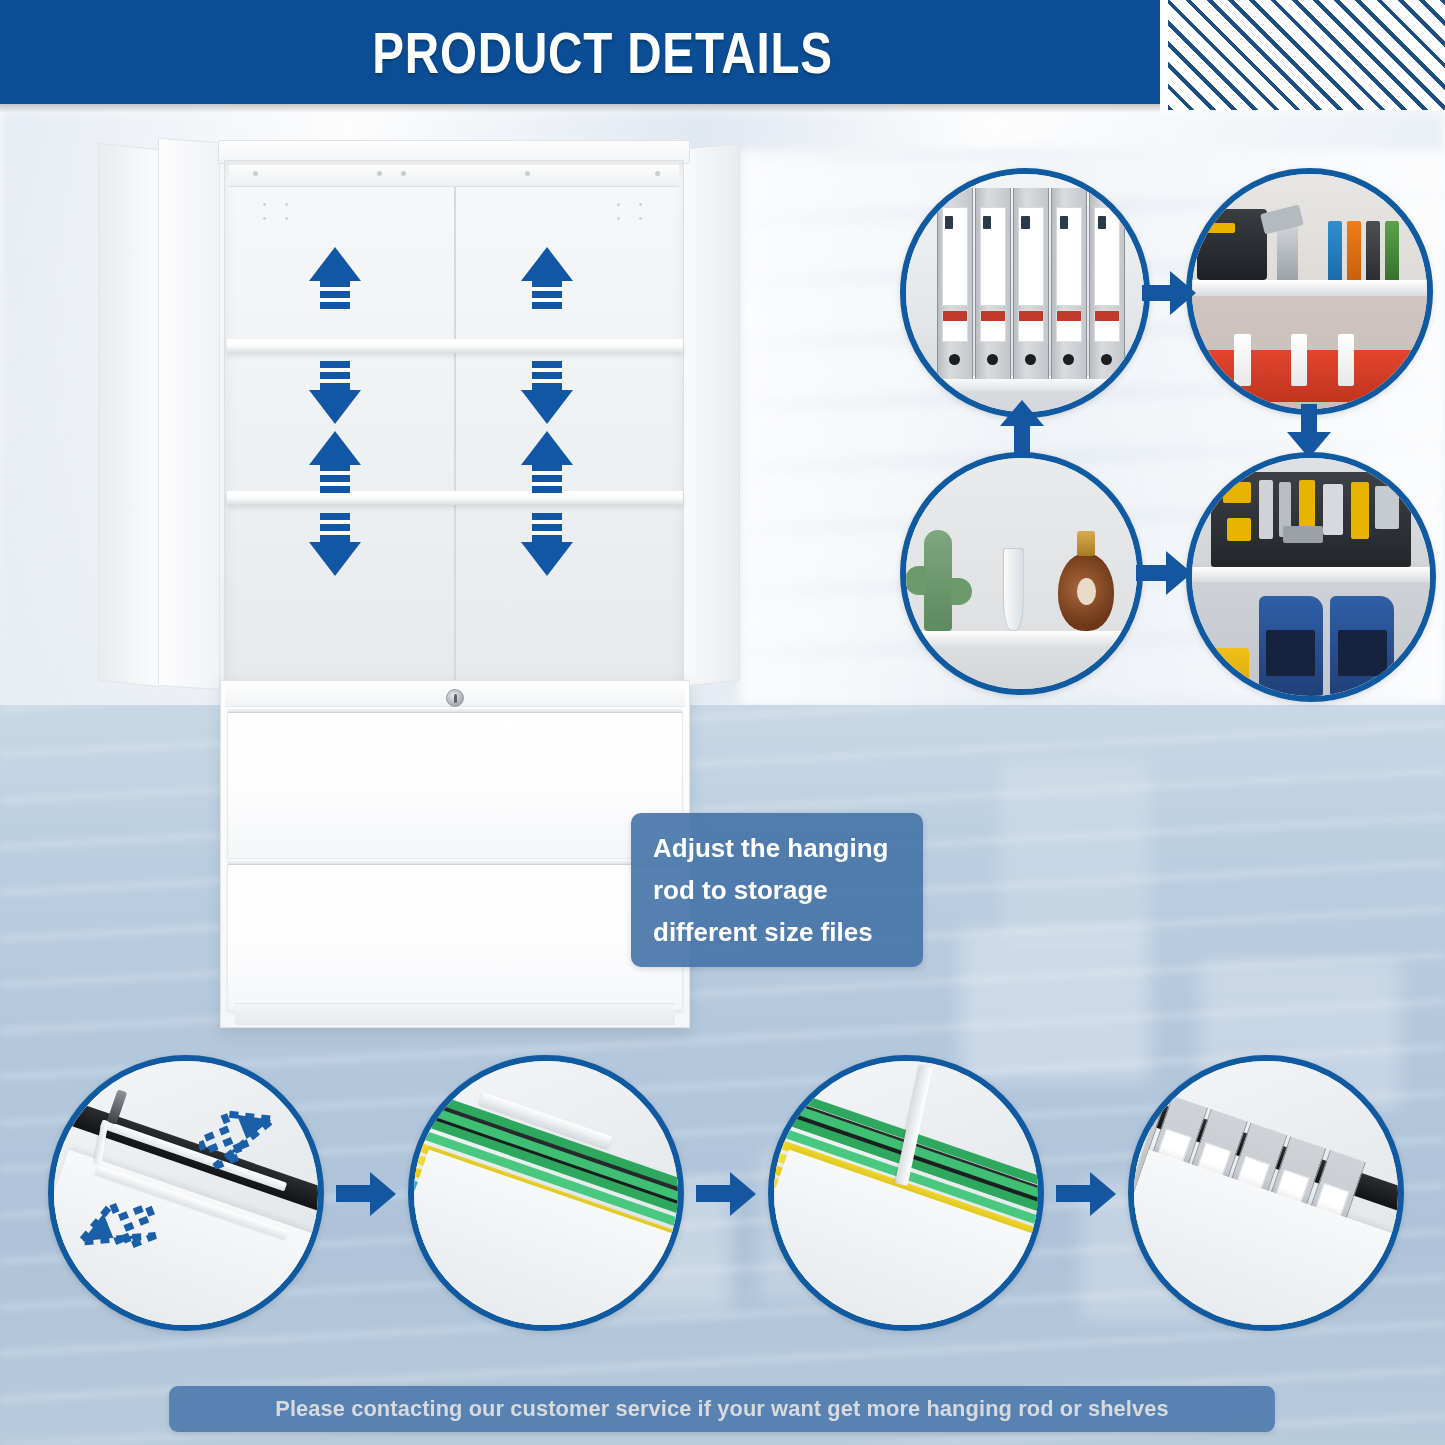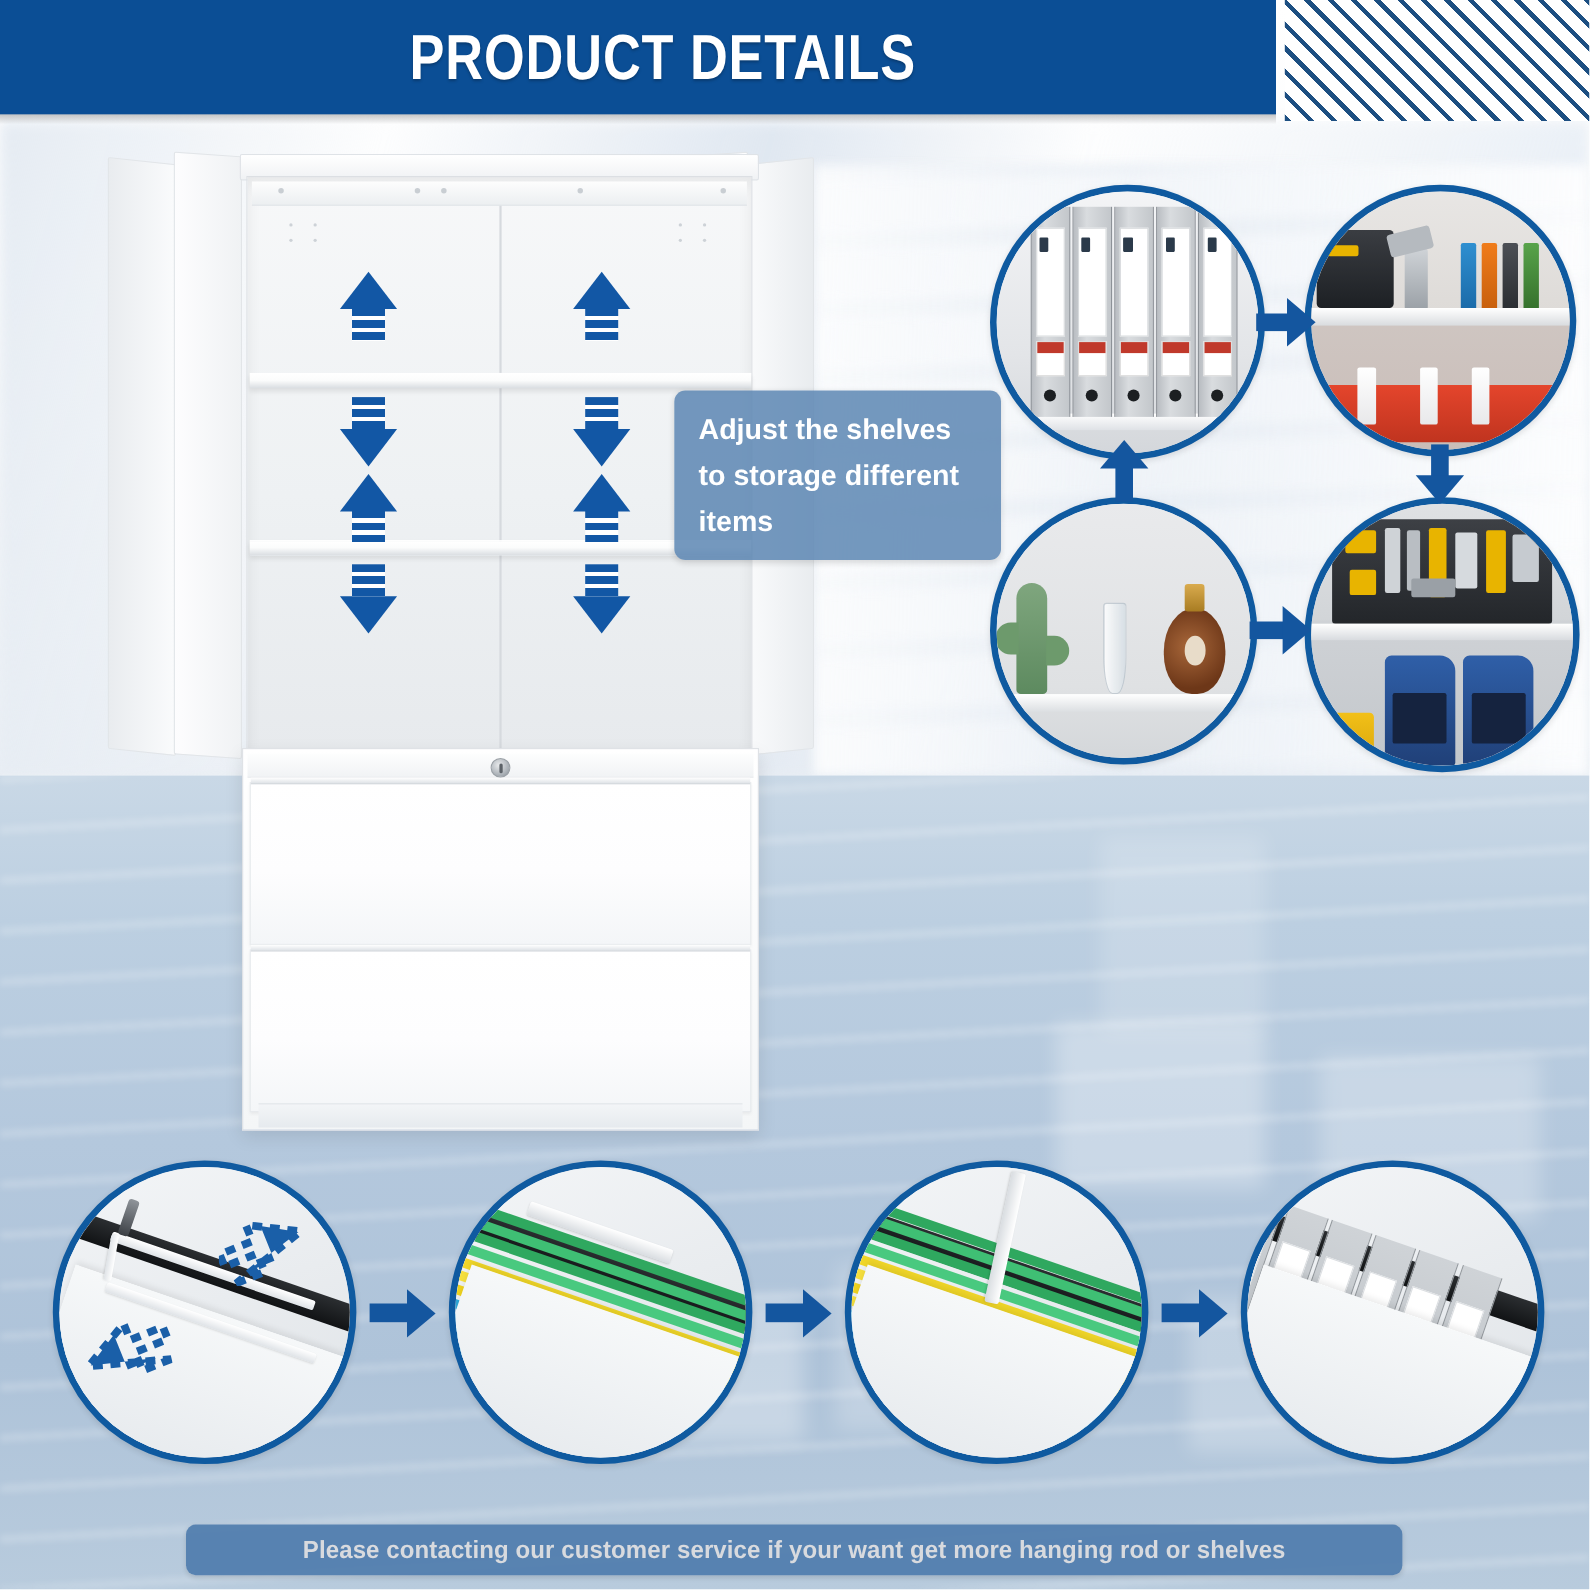--- a/index.html
+++ b/index.html
@@ -452,22 +452,22 @@
       <div class="drawer drawer-1">
         <div class="drawer-pull"></div>
       </div>
       <div class="drawer drawer-2">
         <div class="drawer-pull"></div>
       </div>
       <div class="plinth"></div>
     </div>
   </div>
 
-  <div class="callout callout-shelves">Adjust the shelves to storage different items</div>
-
+
+  <div class="callout callout-rod">Adjust the hanging rod to storage different size files</div>
 
 
   <div class="conn" style="left:1142px;top:271px;width:52px;height:44px;">
     <div class="bar" style="left:0;top:14px;width:32px;height:16px;"></div>
     <div class="tip tip-right" style="left:28px;top:0;"></div>
   </div>
   <div class="conn" style="left:1287px;top:404px;width:44px;height:52px;">
     <div class="bar" style="left:14px;top:0;width:16px;height:32px;"></div>
     <div class="tip tip-down" style="left:0;top:28px;"></div>
   </div>

